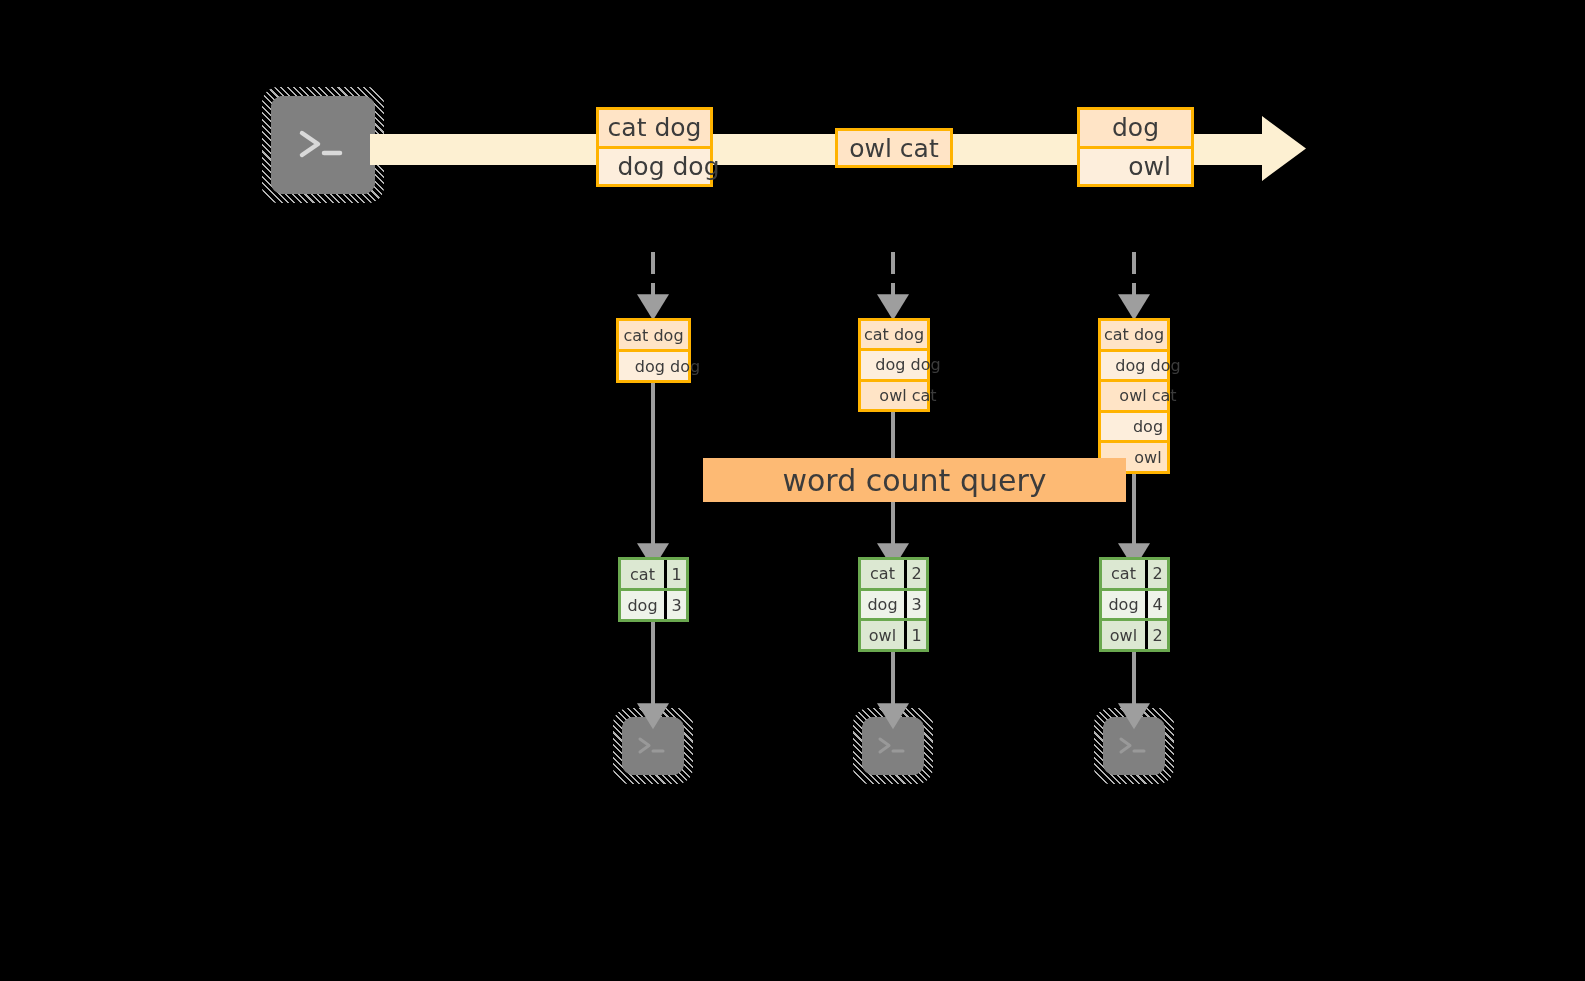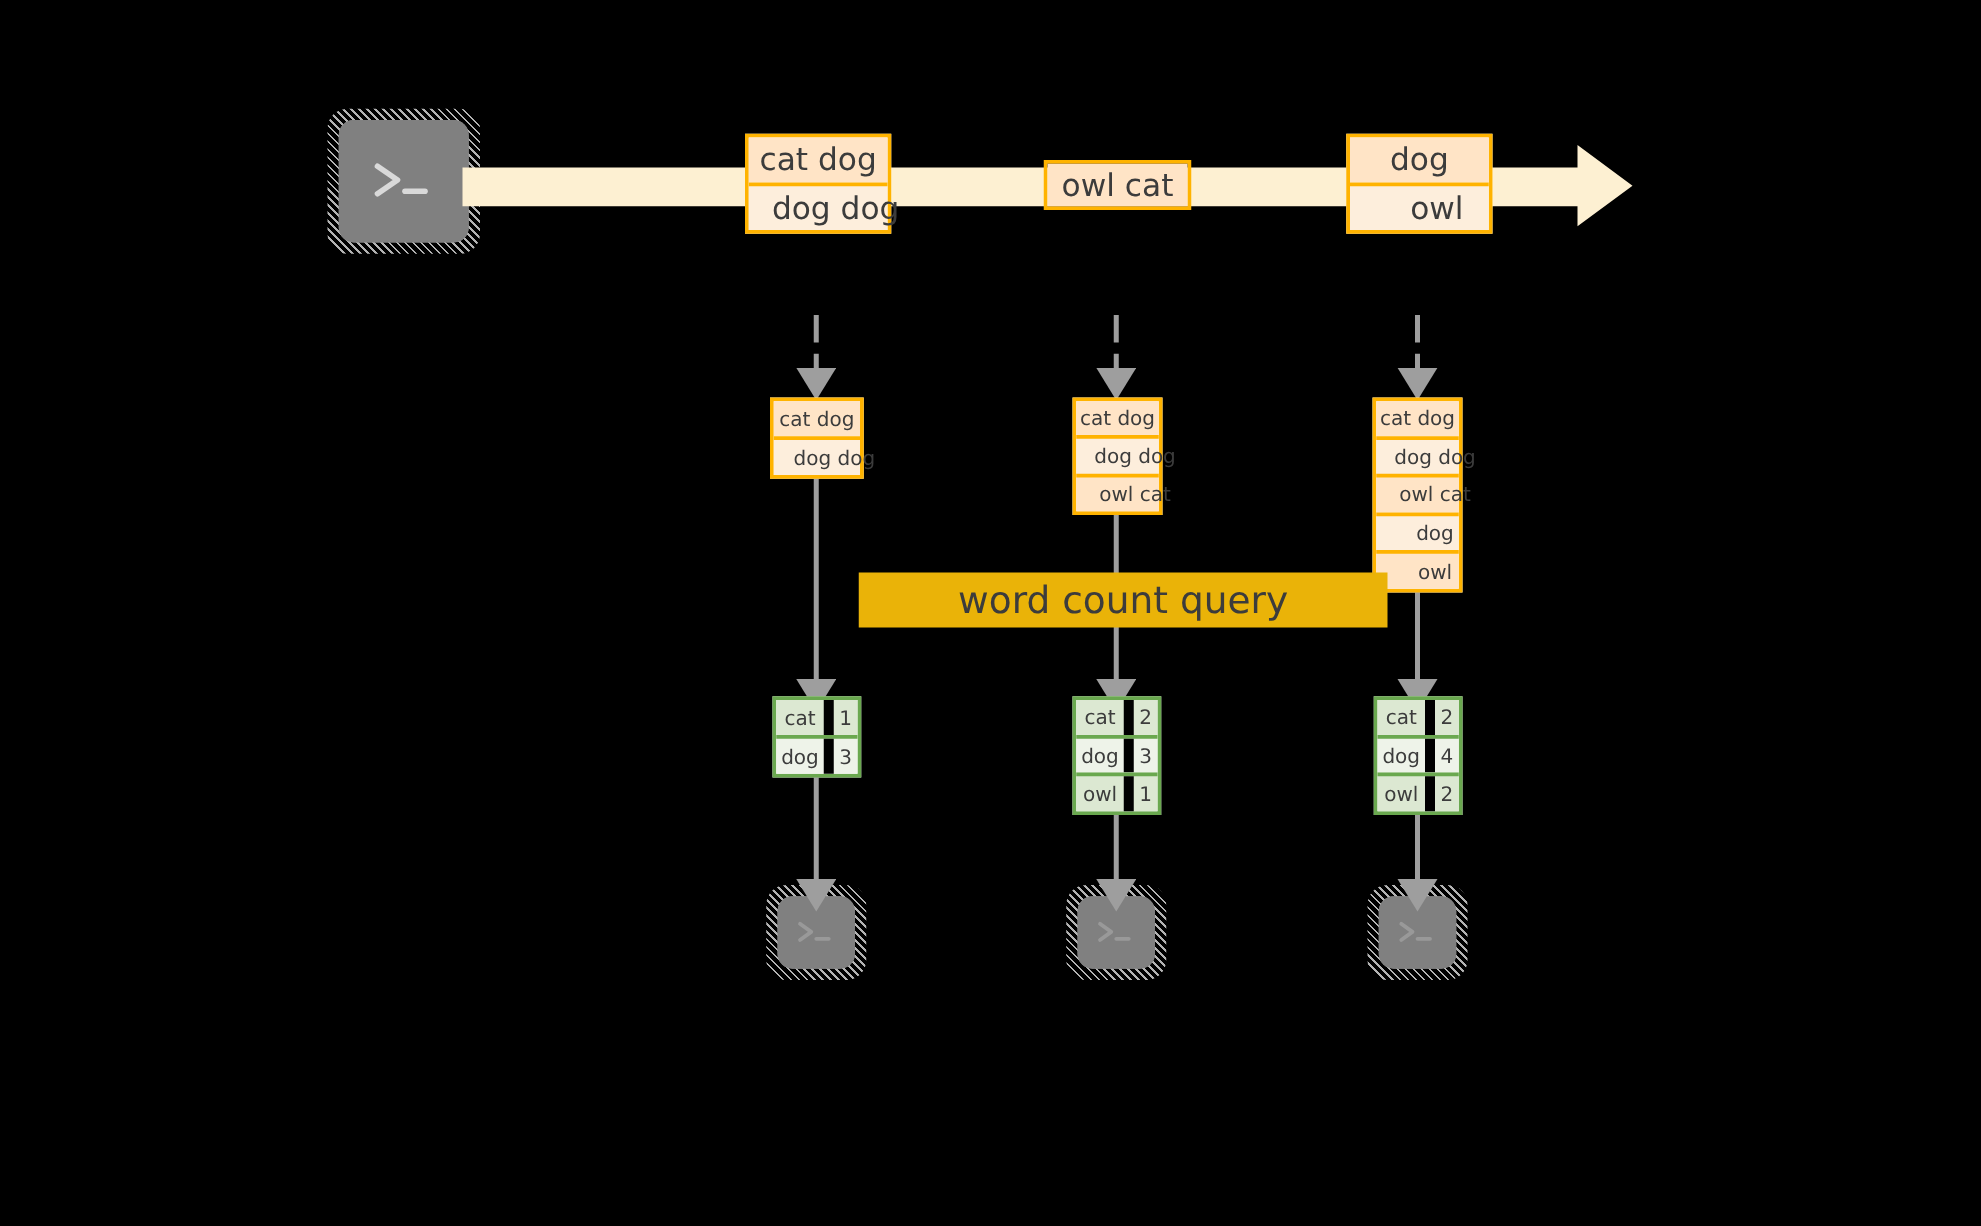--- a/index.html
+++ b/index.html
@@ -101,42 +101,43 @@
   .gtable .grow.alt { background: #dce8d2; }
   .gtable .grow + .grow { border-top: 3px solid #6aa84f; }
   .gtable .gkey {
     box-sizing: border-box;
     flex: 0 0 46px;
     display: flex;
     align-items: center;
     justify-content: center;
     font-size: 16px;
     color: #3c3c3c;
-    border-right: 8px solid #000000;
+    border-right: 3px solid #000000;
   }
   .gtable .gval {
     box-sizing: border-box;
     flex: 1 1 auto;
     display: flex;
     align-items: center;
     justify-content: center;
     font-size: 16px;
     color: #3c3c3c;
   }
 
   
   .querybar {
     position: absolute;
-    background: #eab308;
+    background: #fdba74;
     display: flex;
     align-items: center;
     justify-content: center;
     color: #3c3c3c;
     font-size: 30px;
     z-index: 7;
+    margin-left: 16px;
   }
 
   
   #arrows { position: absolute; left:0; top:0; z-index: 3; }
 </style>
 </head>
 <body>
 
 <div id="stage">
 

